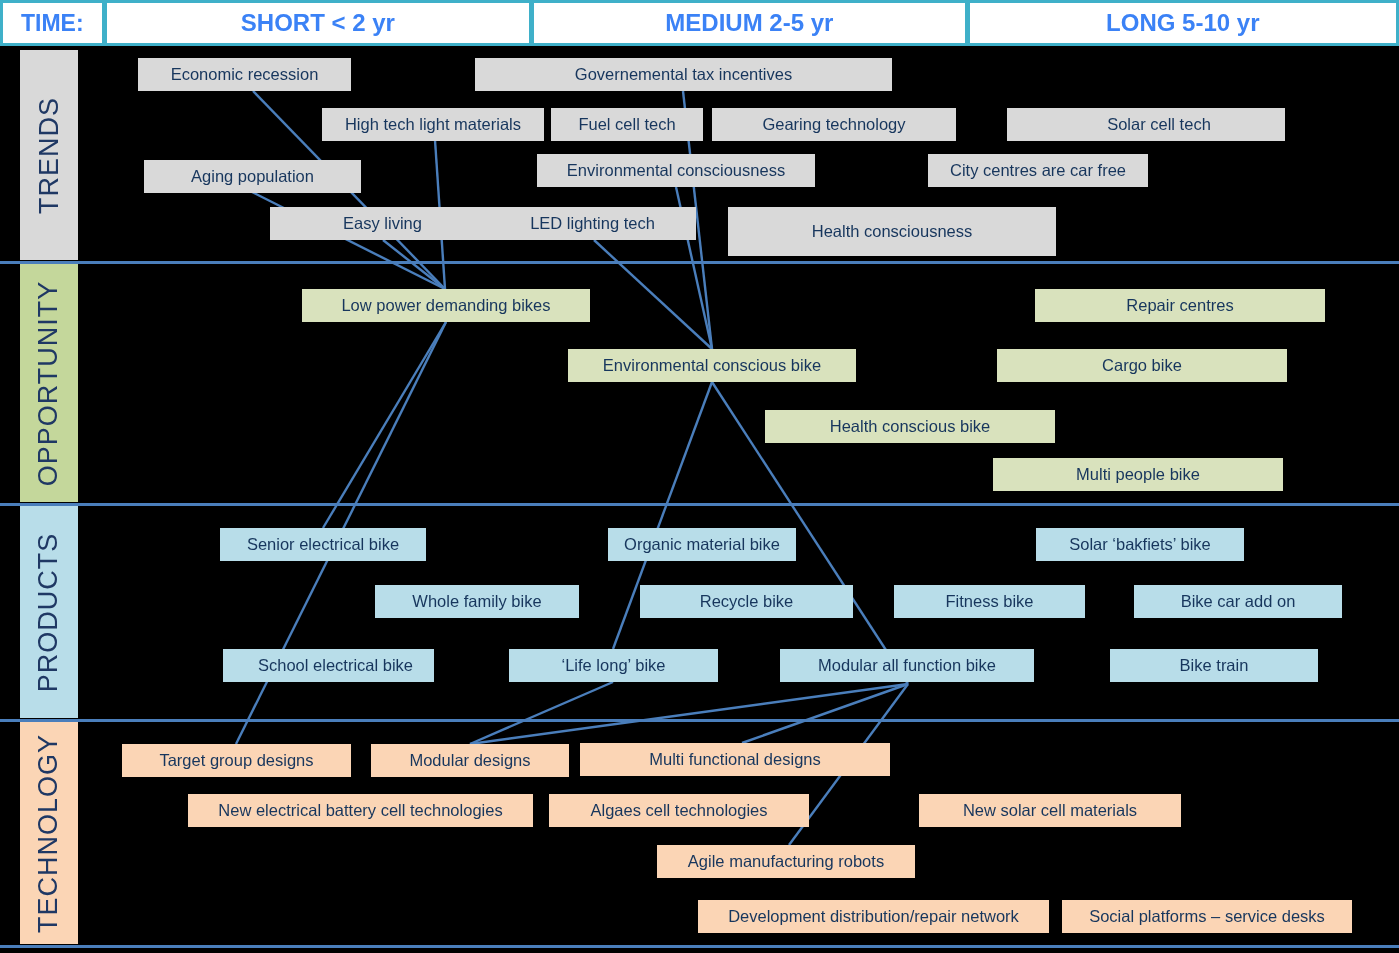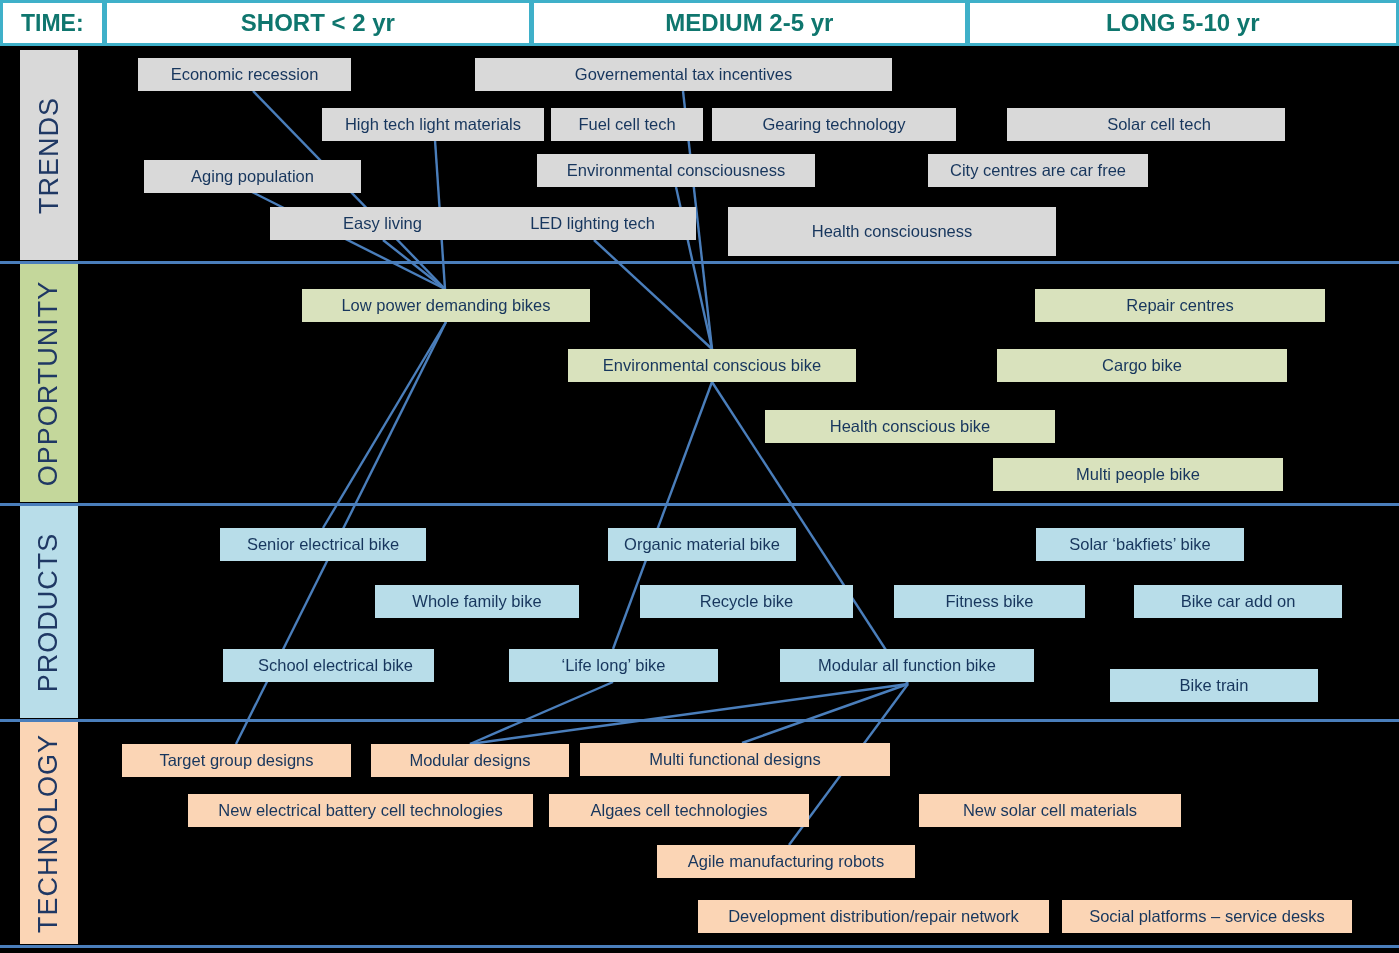--- a/index.html
+++ b/index.html
@@ -18,21 +18,21 @@
   
   #header{
     position:absolute;left:0;top:0;width:1399px;height:46px;
     background:#3fb0c9;
     display:flex;
   }
   .hcell{
     background:#ffffff;
     margin:3px 2px 3px 3px;
     display:flex;align-items:center;justify-content:center;
-    color:#0f766e;
+    color:#3b82f6;
     font-size:24px;
     font-weight:bold;
     letter-spacing:0px;
     box-sizing:border-box;
   }
   .hcell.time{width:99px;margin-left:3px;justify-content:center;font-size:23px;}
   .hcell.t1{width:424px;}
   .hcell.t2{width:432px;}
   .hcell.t3{width:428px;margin-right:3px;}
 
@@ -162,21 +162,21 @@
   <div class="node product" style="left:1036px;top:528px;width:208px;height:33px;">Solar ‘bakfiets’ bike</div>
 
   <div class="node product" style="left:375px;top:585px;width:204px;height:33px;">Whole family bike</div>
   <div class="node product" style="left:640px;top:585px;width:213px;height:33px;">Recycle  bike</div>
   <div class="node product" style="left:894px;top:585px;width:191px;height:33px;">Fitness bike</div>
   <div class="node product" style="left:1134px;top:585px;width:208px;height:33px;">Bike car add on</div>
 
   <div class="node product" style="left:223px;top:649px;width:211px;height:33px;padding-left:20px;">School electrical bike</div>
   <div class="node product" style="left:509px;top:649px;width:209px;height:33px;">‘Life long’ bike</div>
   <div class="node product" style="left:780px;top:649px;width:254px;height:33px;">Modular all function bike</div>
-  <div class="node product" style="left:1110px;top:649px;width:208px;height:33px;margin-top:20px;">Bike train</div>
+  <div class="node product" style="left:1110px;top:649px;width:208px;height:33px;">Bike train</div>
 
   <div class="node technology" style="left:122px;top:744px;width:229px;height:33px;">Target group designs</div>
   <div class="node technology" style="left:371px;top:744px;width:198px;height:33px;">Modular designs</div>
   <div class="node technology" style="left:580px;top:743px;width:310px;height:33px;">Multi functional designs</div>
 
   <div class="node technology" style="left:188px;top:794px;width:345px;height:33px;">New electrical battery cell technologies</div>
   <div class="node technology" style="left:549px;top:794px;width:260px;height:33px;">Algaes cell technologies</div>
   <div class="node technology" style="left:919px;top:794px;width:262px;height:33px;">New solar cell materials</div>
 
   <div class="node technology" style="left:657px;top:845px;width:258px;height:33px;">Agile manufacturing robots</div>

